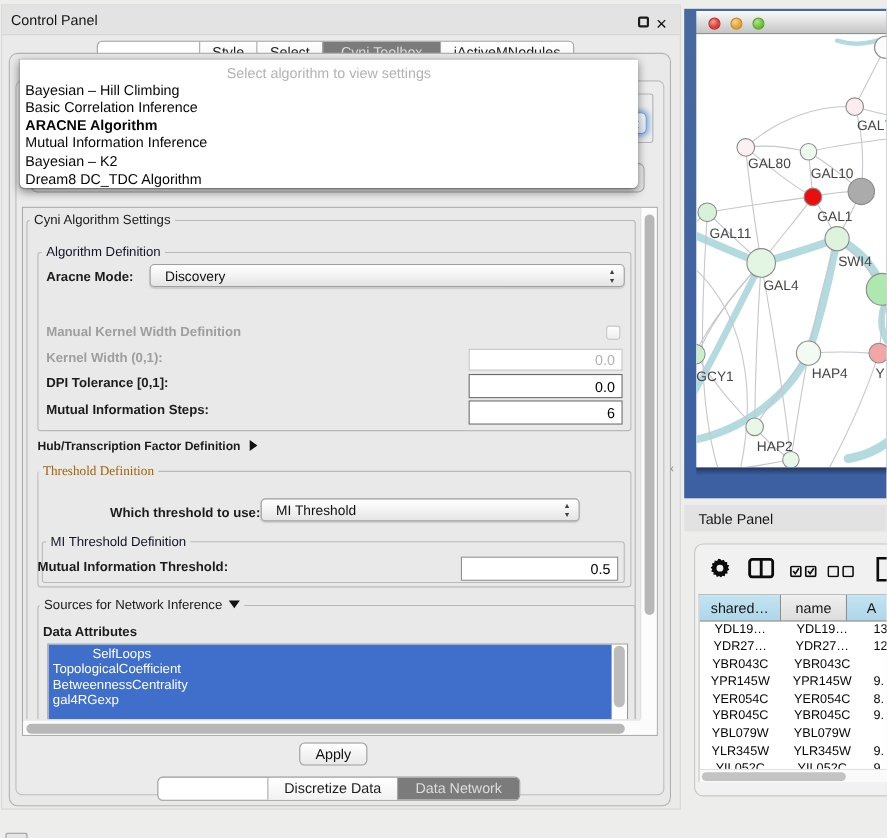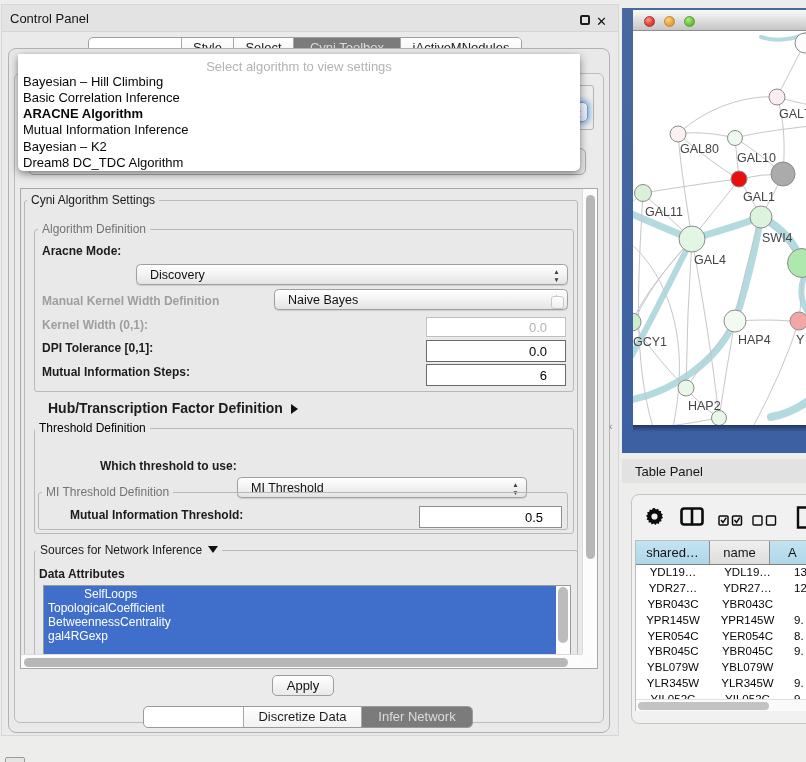--- a/index.html
+++ b/index.html
@@ -39,28 +39,28 @@
 #sp-viewport { left:0px; top:0px; width:562px; height:466px; overflow:hidden; background:#e9e9e9; }
 #sp-vsb { right:0; top:0; width:15px; height:466px; background:#fcfcfc; border-left:1px solid #dcdcdc; }
 #sp-vsb .thumb { position:absolute; left:3px; top:6px; width:9px; height:364px; background:#b7b7b7; border-radius:4.5px; }
 #sp-hsb { left:0; bottom:0; width:562px; height:14px; background:#fcfcfc; border-top:1px solid #dcdcdc; }
 #sp-hsb .thumb { position:absolute; left:3px; top:2.5px; width:544px; height:9px; background:#b7b7b7; border-radius:4.5px; }
 #sp-corner { right:0; bottom:0; width:15px; height:14px; background:#fbfbfb; }
 
 
 .groupbox { position:absolute; border:1px solid #b9b9b9; border-radius:3px; }
 .gb-title { position:absolute; font-size:12px; background:#e9e9e9; padding:0 4px; white-space:nowrap; }
-.blue { color:#737373; } .green { color:#000000; } .black { color:#1a1a1a; }
+.blue { color:#0f172a; } .green { color:#a16207;font-family:Liberation Serif, serif; } .black { color:#1a1a1a; }
 .lbl { position:absolute; font-size:12px; font-weight:bold; color:#1c1c1c; white-space:nowrap; }
 .lbl.dis { color:#9e9e9e; }
 .combo { position:absolute; height:21px; border:1px solid #9f9f9f; border-radius:4.5px;
-  background:linear-gradient(#ffffff 0%,#f4f4f4 45%,#e4e4e4 100%); box-shadow:0 1px 1px rgba(0,0,0,.12);margin-top:24px; }
+  background:linear-gradient(#ffffff 0%,#f4f4f4 45%,#e4e4e4 100%); box-shadow:0 1px 1px rgba(0,0,0,.12); }
 .combo .val { position:absolute; left:13px; top:3px; font-size:12.5px; color:#111; }
 .combo .arrows { position:absolute; right:6px; top:3px; width:9px; color:#3c3e42; font-size:6.5px; line-height:7.5px; text-align:center; }
-.tfield { position:absolute; background:#fff; font-size:13px; display:flex; align-items:center; justify-content:flex-end; padding-right:18px; }
+.tfield { position:absolute; background:#fff; font-size:13px; display:flex; align-items:center; justify-content:flex-end; padding-right:6px; }
 .tfield.en { border:1px solid #6b6b6b; color:#000; }
 .tfield.dis { border:1px solid #c0c0c0; color:#b2b2b2; }
 #manual-checkbox { left:551px; top:296px; width:13px; height:13px; border:1px solid #c9c9c9; border-radius:3px; background:linear-gradient(#fefefe,#eeeeee); }
 .arrow-right { display:inline-block; width:0; height:0; border-left:7px solid #111; border-top:5px solid transparent; border-bottom:5px solid transparent; margin-left:8px; vertical-align:-1px; }
 .arrow-down { display:inline-block; width:0; height:0; border-top:7px solid #111; border-left:5px solid transparent; border-right:5px solid transparent; margin-left:6px; vertical-align:1px; }
 
 
 #attr-list { left:43px; top:585px; width:528px; height:70px; background:#fff; border:1px solid #9a9a9a; overflow:hidden; }
 #attr-sel { position:absolute; left:0; top:0; width:513px; height:70px; background:#3f6ecb; }
 .attr-item { position:absolute; left:4px; font-size:12px; color:#fff; white-space:nowrap; }
@@ -158,52 +158,48 @@
 
         <div class="groupbox" style="left:34px; top:229px; width:540px; height:163px;"></div>
         <span class="gb-title blue" style="left:38px; top:222px;">Algorithm Definition</span>
 
         <span class="lbl" style="left:42px; top:244px;">Aracne Mode:</span>
         <div class="combo" style="left:136px; top:240px; width:432px;">
           <span class="val">Discovery</span>
           <span class="arrows">▲<br>▼</span>
         </div>
 
-        <div class="combo" style="left:274px; top:265px; width:294px;">
-          <span class="val">Naive Bayes</span>
-          <span class="arrows">▲<br>▼</span>
-        </div>
 
         <span class="lbl dis" style="left:42px; top:294px;">Manual Kernel Width Definition</span>
         <div id="manual-checkbox" class="abs"></div>
 
         <span class="lbl dis" style="left:42px; top:318px;">Kernel Width (0,1):</span>
         <div class="tfield dis" style="left:426px; top:317px; width:140px; height:20px;">0.0</div>
 
         <span class="lbl" style="left:42px; top:341px;">DPI Tolerance [0,1]:</span>
         <div class="tfield en" style="left:426px; top:340px; width:140px; height:22px;">0.0</div>
 
         <span class="lbl" style="left:42px; top:365px;">Mutual Information Steps:</span>
         <div class="tfield en" style="left:426px; top:364px; width:140px; height:22px;">6</div>
 
-        <span class="lbl" style="left:48px; top:400px; font-size:14px;"><span>Hub/Transcription Factor Definition</span><span class="arrow-right"></span></span>
+        <span class="lbl" style="left:34px; top:400px; font-size:11px;"><span>Hub/Transcription Factor Definition</span><span class="arrow-right"></span></span>
 
         <div class="groupbox" style="left:34px; top:428px; width:540px; height:106px;"></div>
         <span class="gb-title green" style="left:35px; top:421px;">Threshold Definition</span>
 
         <span class="lbl" style="left:100px; top:459px;text-align:right;">Which threshold to use:</span>
         <div class="combo" style="left:237px; top:453px; width:290px;">
           <span class="val">MI Threshold</span>
           <span class="arrows">▲<br>▼</span>
         </div>
 
         <div class="groupbox" style="left:38px; top:492px; width:530px; height:38px;"></div>
         <span class="gb-title blue" style="left:42px; top:485px;">MI Threshold Definition</span>
 
-        <span class="lbl" style="left:46px; top:508px;padding-left:24px;">Mutual Information Threshold:</span>
+        <span class="lbl" style="left:34px; top:508px;">Mutual Information Threshold:</span>
         <div class="tfield en" style="left:419px; top:506px; width:143px; height:22px; border-color:#8e8e8e;">0.5</div>
 
         <div class="groupbox" style="left:34px; top:550px; width:544px; height:120px;"></div>
         <span class="gb-title black" style="left:36px; top:543px;"><span>Sources for Network Inference</span><span class="arrow-down"></span></span>
 
         <span class="lbl" style="left:39px; top:567px;">Data Attributes</span>
 
         <div id="attr-list" class="abs">
           <div id="attr-sel"></div>
           <div id="attr-items">
@@ -225,21 +221,21 @@
         <div class="thumb"></div>
       </div>
     <div id="sp-corner" class="abs"></div>
   </div>
 
   <div id="apply-btn" class="abs">Apply</div>
 
   <div id="bottom-tabs" class="abs">
     <div id="btab-impute" class="seg">Impute Data</div>
     <div id="btab-discretize" class="seg">Discretize Data</div>
-    <div id="btab-infer" class="seg sel">Infer Network</div>
+    <div id="btab-infer" class="seg sel">Data Network</div>
   </div>
 
   <div id="popup" class="abs">
     <div id="popup-prompt">Select algorithm to view settings</div>
     <div id="popup-items">
         <div class="popup-item" style="top: 19.5px;">Bayesian – Hill Climbing</div>
         <div class="popup-item" style="top: 35.8px;">Basic Correlation Inference</div>
         <div class="popup-item bold" style="top: 52.1px;">ARACNE Algorithm</div>
         <div class="popup-item" style="top: 68.4px;">Mutual Information Inference</div>
         <div class="popup-item" style="top: 84.7px;">Bayesian – K2</div>

